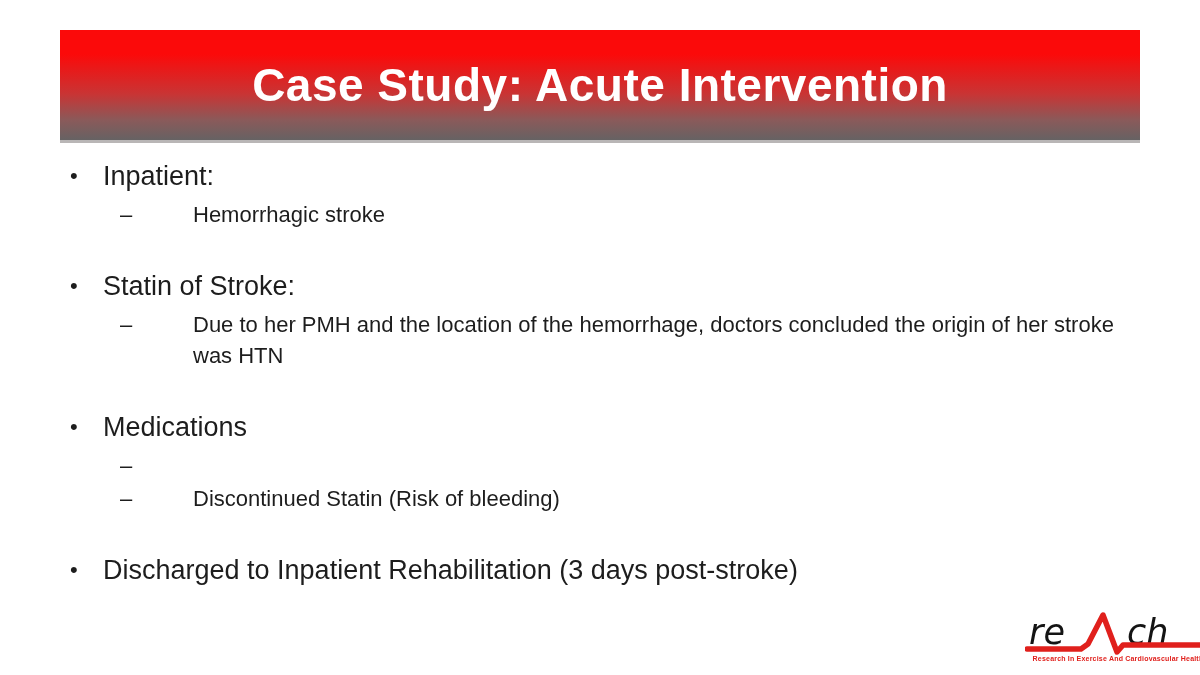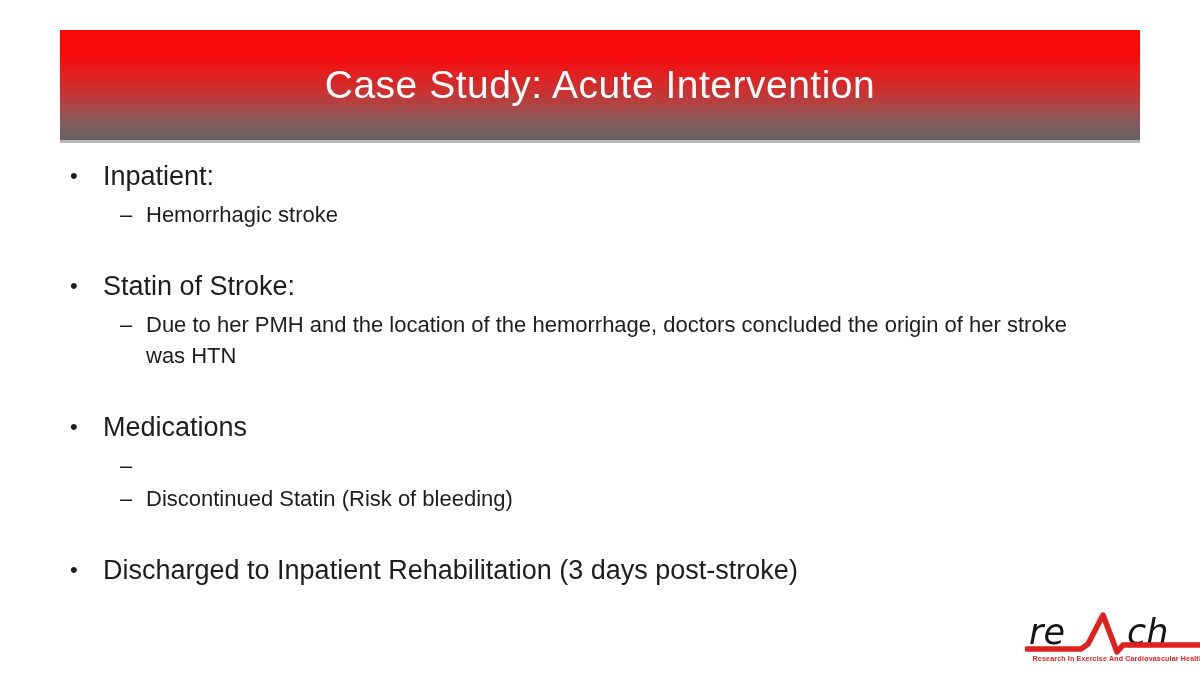--- a/index.html
+++ b/index.html
@@ -19,22 +19,22 @@
       var(--banner-top,#fb0a0a) 0%,
       var(--banner-top,#fb0a0a) 22%,
       #c93434 58%,
       #8a5a5a 82%,
       var(--banner-bottom,#666263) 100%);
     border-bottom:3px solid var(--banner-edge,#b9b6b6);
     display:flex;align-items:center;justify-content:center;
   }
   #banner h1{
     margin:0;
-    font-size:39px;
-    font-weight:400;
+    font-size:46px;
+    font-weight:700;
     letter-spacing:0.5px;
     color:var(--title-text,#ffffff);
   }
   
   #content{
     position:absolute;
     left:60px;top:158px;width:1080px;
   }
   .group{margin-bottom:38px;}
   .l1-row{
@@ -57,21 +57,21 @@
     font-size:22px;
     line-height:31px;
     margin-left:60px;
     margin-bottom:2px;
   }
   .l2-dash{
     width:26px;
     flex:0 0 26px;
     line-height:31px;
   }
-  .l2-text{max-width:950px;}
+  .l2-text{max-width:950px;margin-left:47px;}
   
   #logo{
     position:absolute;
     left:1013px;top:611px;width:186px;height:58px;margin-left:12px;
   }
   #logo svg{display:block;}
   .logo-tagline{
     margin-top:0px;
     font-size:7px;
     font-weight:bold;

